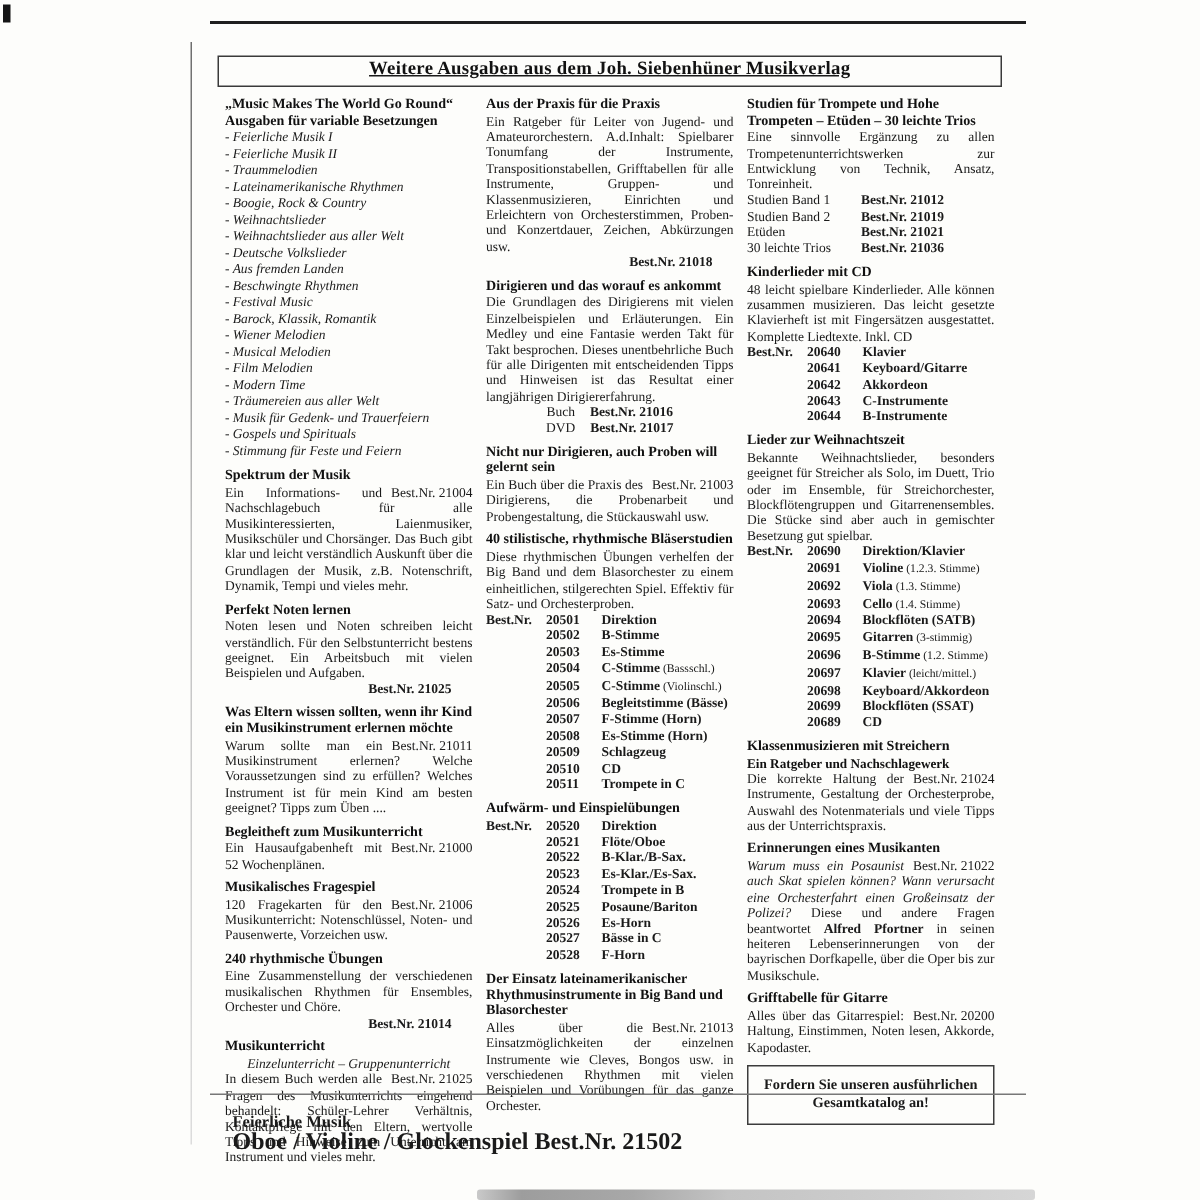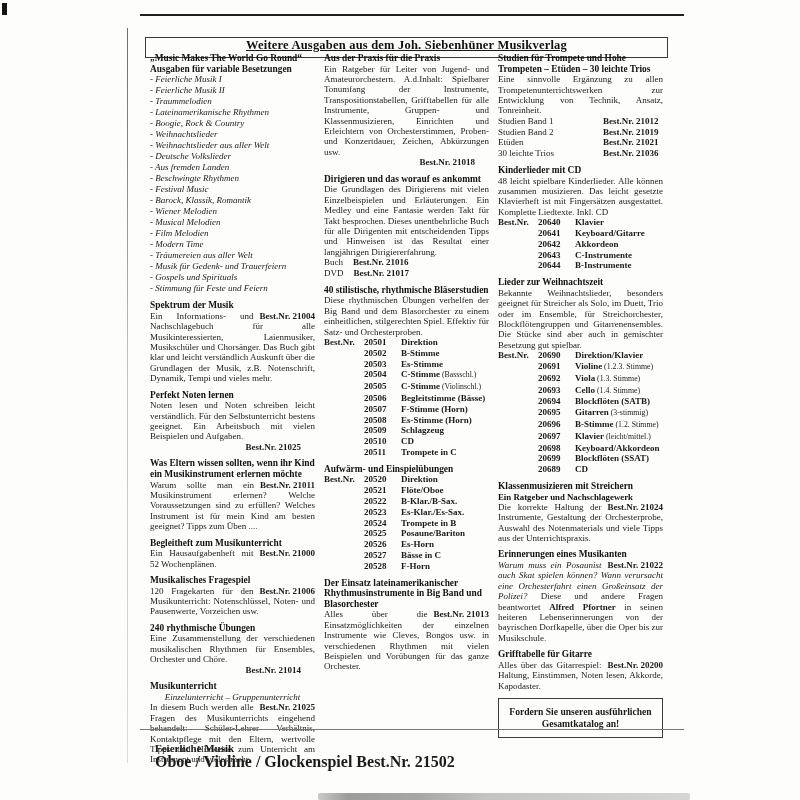--- a/index.html
+++ b/index.html
@@ -15,40 +15,40 @@
   .header-box{
     position:absolute;left:145px;top:37px;width:521px;height:19px;
     border:1px solid #3a3a3a;display:flex;align-items:flex-start;justify-content:center;text-decoration:underline;
   }
   .header-box .title{font-weight:bold;font-size:12.5px;letter-spacing:.2px;color:#111;}
   
   .columns{
     position:absolute;left:150px;top:53px;width:513px;
     display:flex;gap:9px;align-items:flex-start;
   }
-  .col{width:165px;flex:0 0 165px;}
+  .col{width:165px;flex:0 0 165px;margin-top:12px;}
   .section{margin-bottom:6px;}
   .sec-title{font-weight:bold;font-size:9.4px;line-height:10.6px;color:#111;}
   .sec-title2{font-weight:bold;font-size:8.8px;line-height:10.2px;color:#111;}
   .sub-italic{font-style:italic;font-size:9px;line-height:10.4px;text-align:center;}
   .body{font-size:9px;line-height:10.4px;text-align:justify;margin:0;}
   .body .it{font-style:italic;}
   .body .bd{font-weight:bold;}
-  .bnr{font-weight:bold;float:right;padding-left:6px;}
+  .bnr{font-weight:normal;float:right;padding-left:6px;}
   .bnr-block{font-weight:bold;font-size:9px;line-height:10.6px;text-align:right;padding-right:14px;}
   .items{list-style:none;margin:0;padding:0;}
   .items li{font-style:italic;font-size:9px;line-height:11px;white-space:nowrap;}
   .cat-row{display:grid;grid-template-columns:40px 37px 1fr;font-size:9px;line-height:10.8px;}
   .cat-prefix{font-weight:bold;}
   .cat-nr{font-weight:bold;}
   .cat-label{font-weight:bold;}
   .cat-note{font-weight:normal;font-size:7.8px;}
-  .pair-row{display:grid;grid-template-columns:76px 1fr;font-size:9px;line-height:10.8px;gap:29px;}
+  .pair-row{display:grid;grid-template-columns:76px 1fr;font-size:9px;line-height:10.8px;}
   .pair-right{font-weight:bold;}
-  .pairs-right .pair-row{display:flex;justify-content:flex-start;gap:10px;}
+  .pairs-right .pair-row{display:flex;justify-content:center;gap:10px;}
   
   .promo-box{
     border:1.5px solid #3c3c3c;margin-top:7px;padding:7px 4px 8px;
     text-align:center;
   }
   .promo-head{font-weight:bold;font-size:9.6px;line-height:11.5px;}
   .promo-lines{margin-top:9px;}
   .promo-lines div{font-weight:bold;font-size:8.7px;line-height:10.6px;}
   
   .footer-rule{position:absolute;left:140px;top:729px;width:544px;height:1px;background:#777;}
@@ -148,20 +148,24 @@
               <span class="pair-left">Buch</span>
               <span class="pair-right">Best.Nr. 21016</span>
             </div>
             <div class="pair-row">
               <span class="pair-left">DVD</span>
               <span class="pair-right">Best.Nr. 21017</span>
             </div>
           </div>
         </div>
         <div class="section">
+          <div class="sec-title">Nicht nur Dirigieren, auch Proben will gelernt sein</div>
+          <p class="body"><span class="bnr">Best.Nr. 21003</span><span>Ein Buch über die Praxis des Dirigierens, die Probenarbeit und Probengestaltung, die Stückauswahl usw.</span></p>
+        </div>
+        <div class="section">
           <div class="sec-title">40 stilistische, rhythmische Bläserstudien</div>
           <p class="body"><span>Diese rhythmischen Übungen verhelfen der Big Band und dem Blasorchester zu einem einheitlichen, stilgerechten Spiel. Effektiv für Satz- und Orchesterproben.</span></p>
           <div class="catalog">
             <div class="cat-row">
               <span class="cat-prefix">Best.Nr.</span>
               <span class="cat-nr">20501</span>
               <span class="cat-label">Direktion</span>
             </div>
             <div class="cat-row">
               <span class="cat-prefix"></span>

